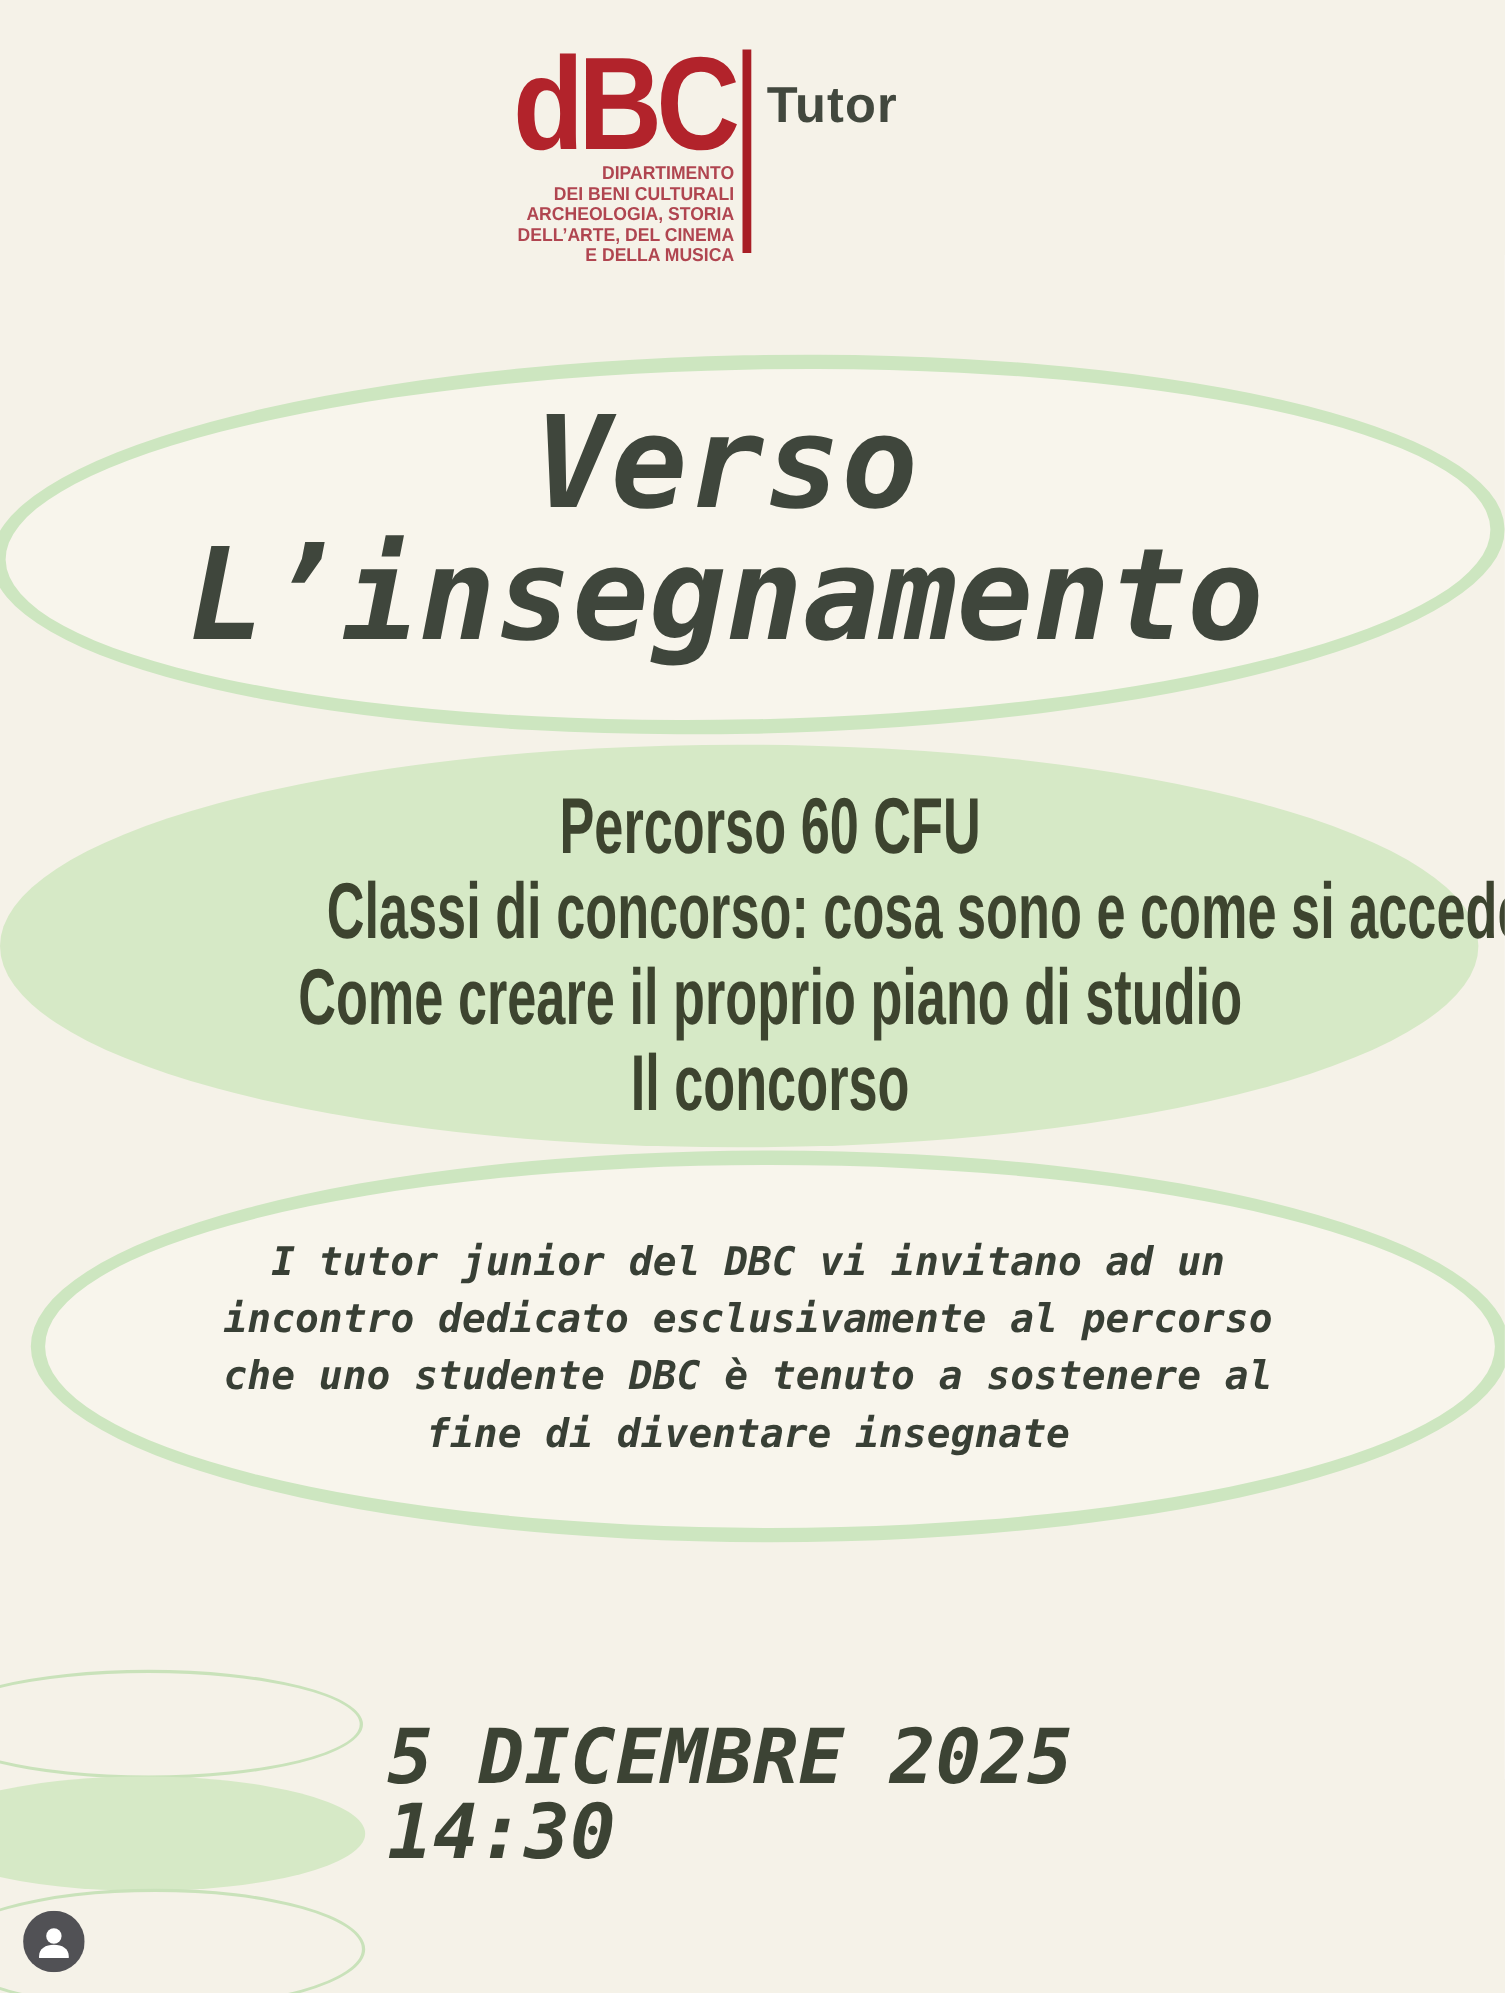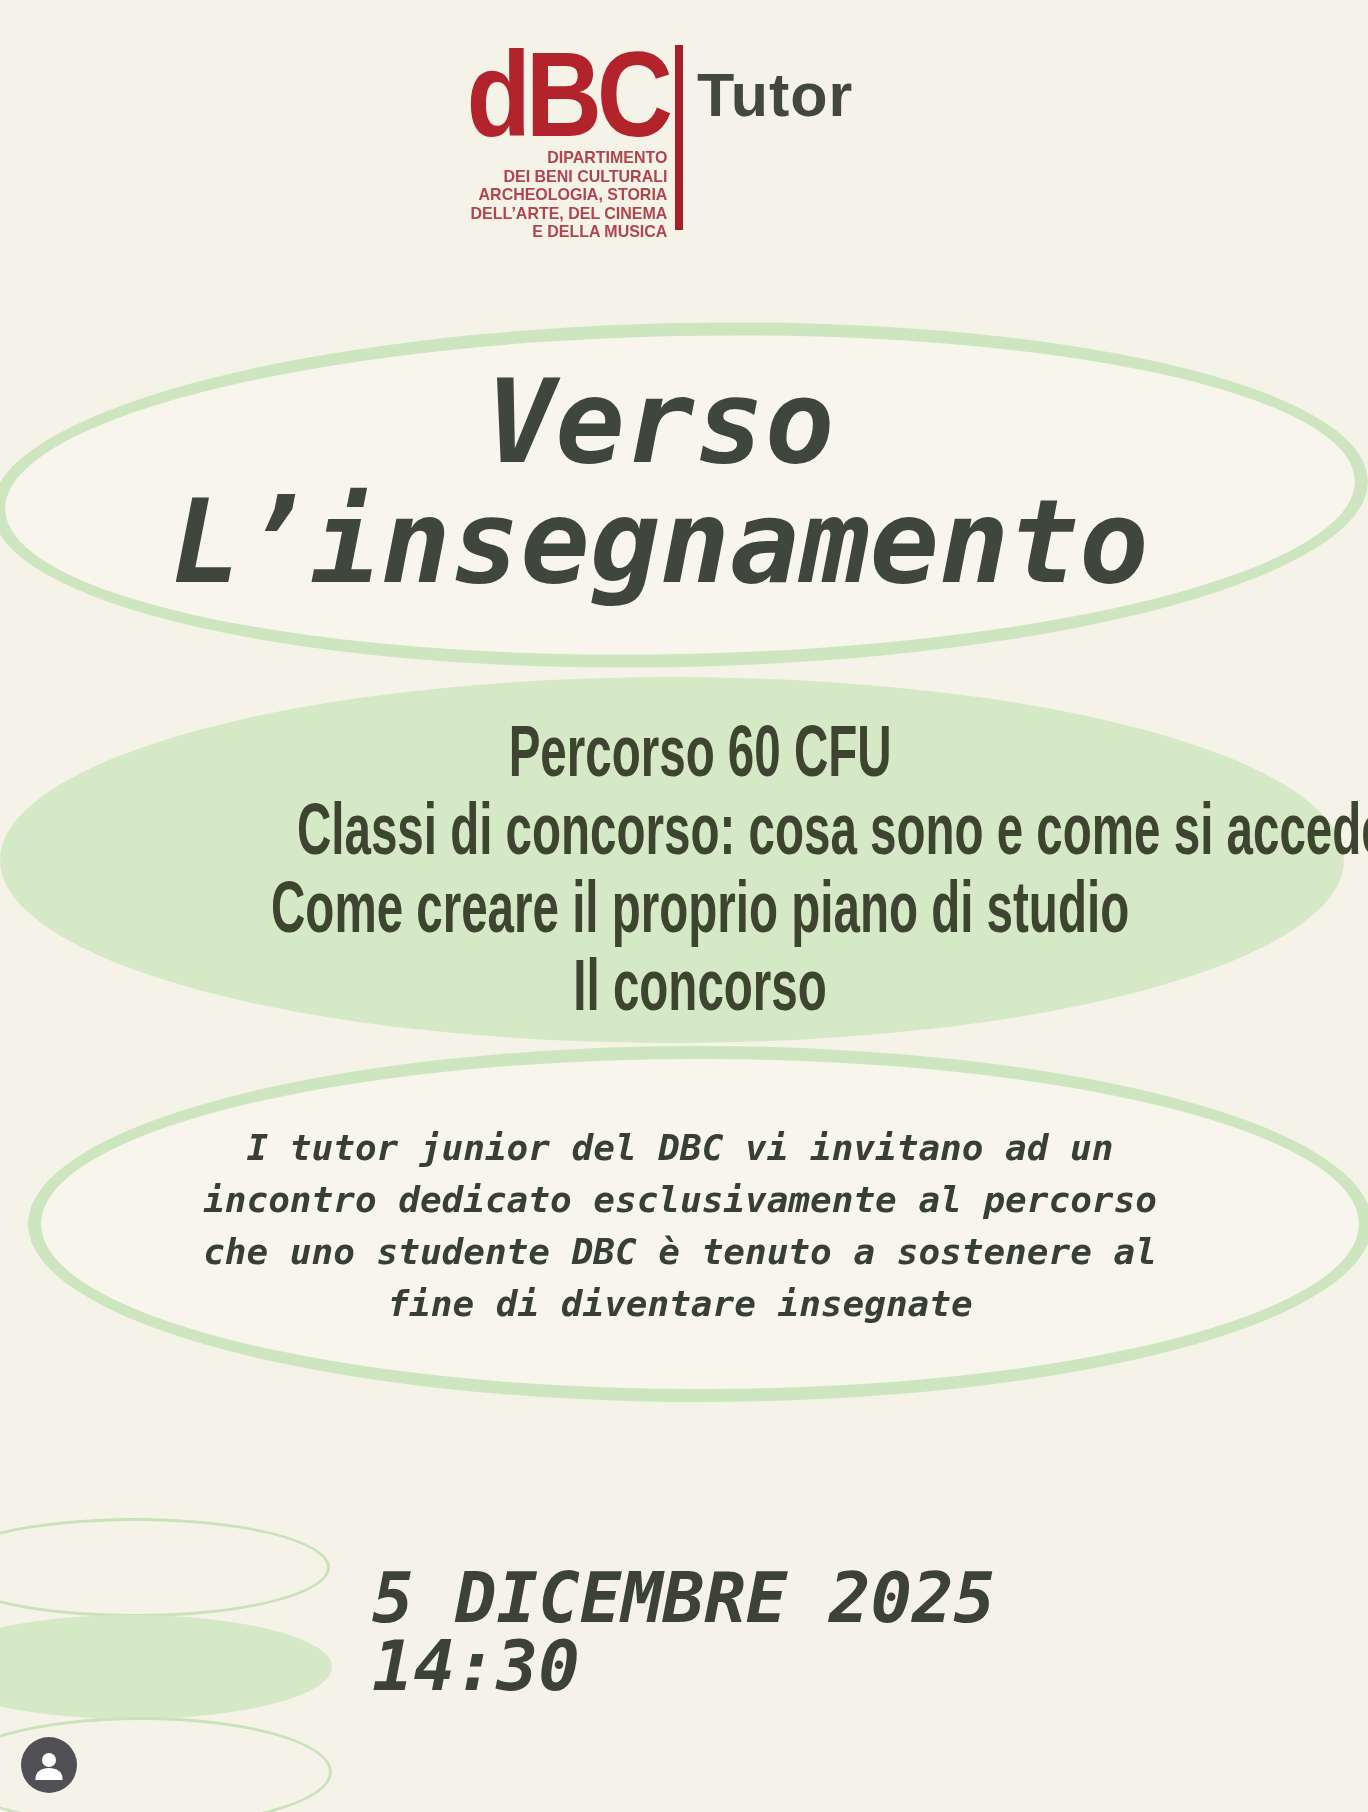--- a/index.html
+++ b/index.html
@@ -35,21 +35,21 @@
     text-align:right;
     font-size:17px;font-weight:bold;line-height:18.6px;
     transform:scaleX(0.94);transform-origin:right top;
     white-space:nowrap;
   }
   #logo-divider{
     left:675px;top:45px;width:8px;height:185px;
   }
   #brand-name{
     left:697px;top:54px;
-    font-size:61px;font-weight:bold;line-height:82px;
+    font-size:46px;font-weight:bold;line-height:82px;
     letter-spacing:1px;white-space:nowrap;
   }
   
   #hero-title{
     left:-24px;top:362px;width:1368px;
     text-align:center;
     font-family:"DejaVu Sans Mono",monospace;
     font-style:italic;font-weight:bold;
     font-size:116px;line-height:120px;
     white-space:nowrap;
@@ -66,21 +66,21 @@
   #invitation{
     left:-4px;top:1122px;width:1368px;
     text-align:center;
     font-family:"DejaVu Sans Mono",monospace;
     font-style:italic;font-weight:bold;
     font-size:36px;line-height:52px;
     white-space:nowrap;
   }
   
   #event-details{
-    left:372px;top:1564px;
+    left:352px;top:1564px;
     font-family:"DejaVu Sans Mono",monospace;
     font-style:italic;font-weight:bold;
     font-size:69px;line-height:68px;
     white-space:nowrap;
   }
   
   #profile-button{
     left:21px;top:1737px;width:56px;height:56px;
     border-radius:50%;
     display:flex;align-items:center;justify-content:center;

